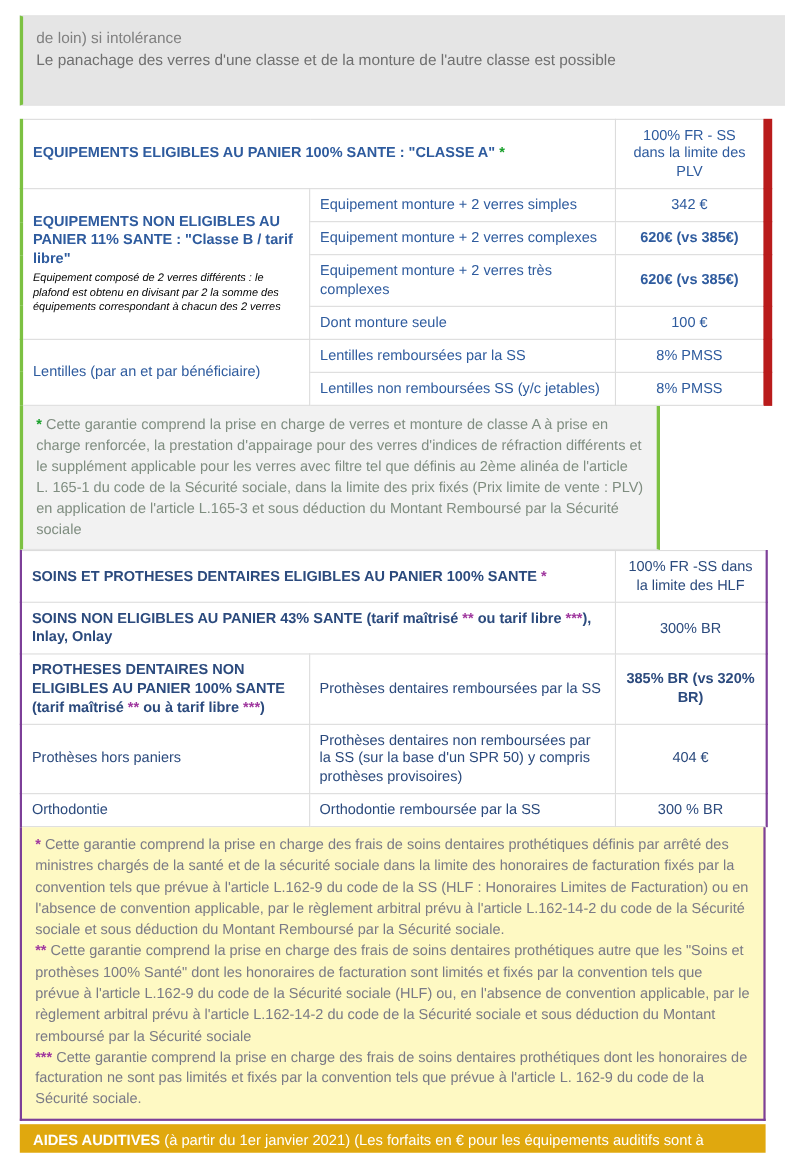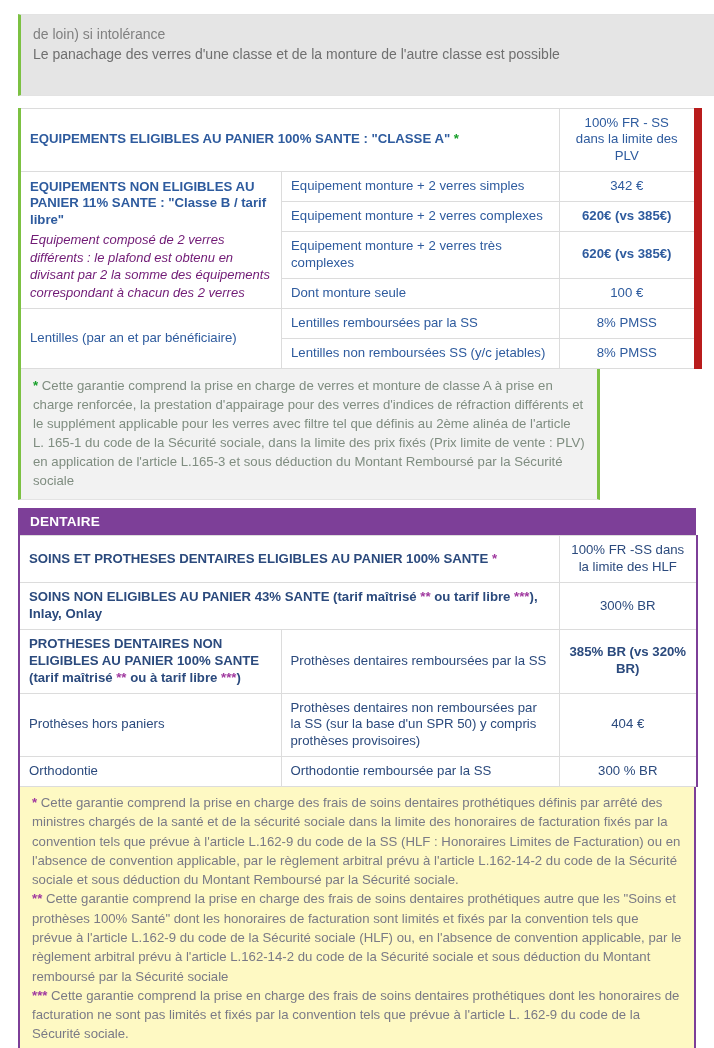--- a/index.html
+++ b/index.html
@@ -68,24 +68,24 @@
 
   .hdr-blue {
     font-weight: bold;
     color: #2e5b9e;
   }
   .cap-blue { color: #2e5b9e; }
   .sub-italic {
     display: block;
     font-style: italic;
     font-weight: normal;
-    font-size: 13px;
+    font-size: 10px;
     line-height: 1.35;
     margin-top: 2px;
-    color: #701a75;
+    color: #000000;
   }
   .val {
     text-align: center;
     color: #2e5b9e;
   }
   .val-green {
     text-align: center;
     color: #18a02a;
     font-weight: bold;
   }
@@ -219,21 +219,20 @@
           <td class="last val">8% PMSS</td>
         </tr>
       </tbody>
     </table>
 
     <div class="note-green">
       <span class="star-green">*</span><span> Cette garantie comprend la prise en charge de verres et monture de classe A à prise en charge renforcée, la prestation d'appairage pour des verres d'indices de réfraction différents et le supplément applicable pour les verres avec filtre tel que définis au 2ème alinéa de l'article L. 165-1 du code de la Sécurité sociale, dans la limite des prix fixés (Prix limite de vente : PLV) en application de l'article L.165-3 et sous déduction du Montant Remboursé par la Sécurité sociale</span>
     </div>
   </div>
 
-  <div class="dentaire-band">DENTAIRE</div>
 
   <table class="tbl tbl-dentaire">
     <colgroup>
       <col style="width:262px">
       <col style="width:278px">
       <col style="width:138px">
     </colgroup>
     <tbody>
       <tr>
         <td class="first hdr-dent" colspan="2"><span>SOINS ET PROTHESES DENTAIRES ELIGIBLES AU PANIER 100% SANTE </span><span class="star-purple">*</span></td>

